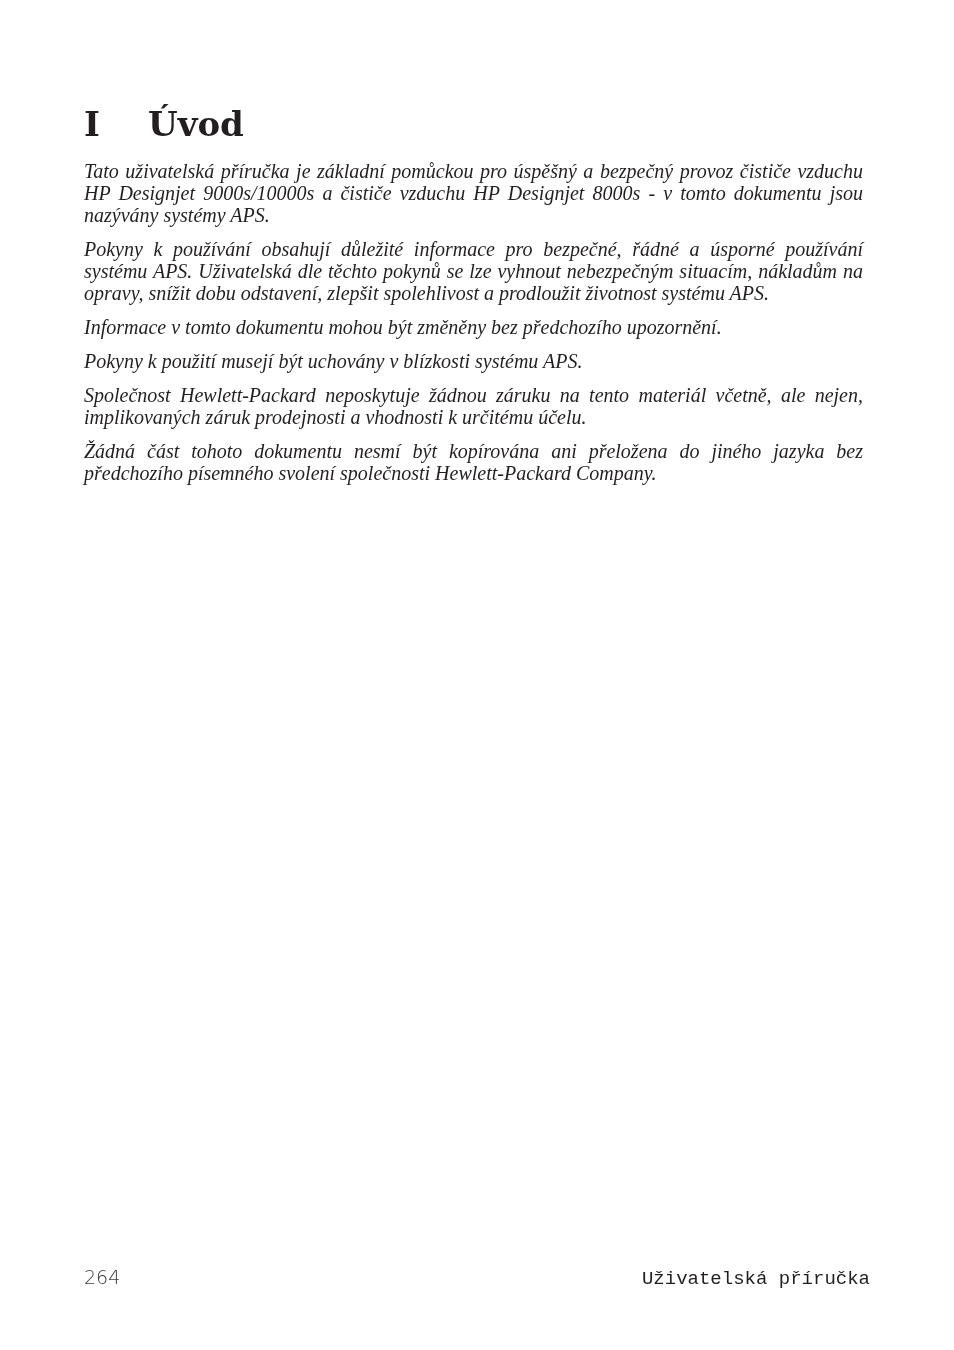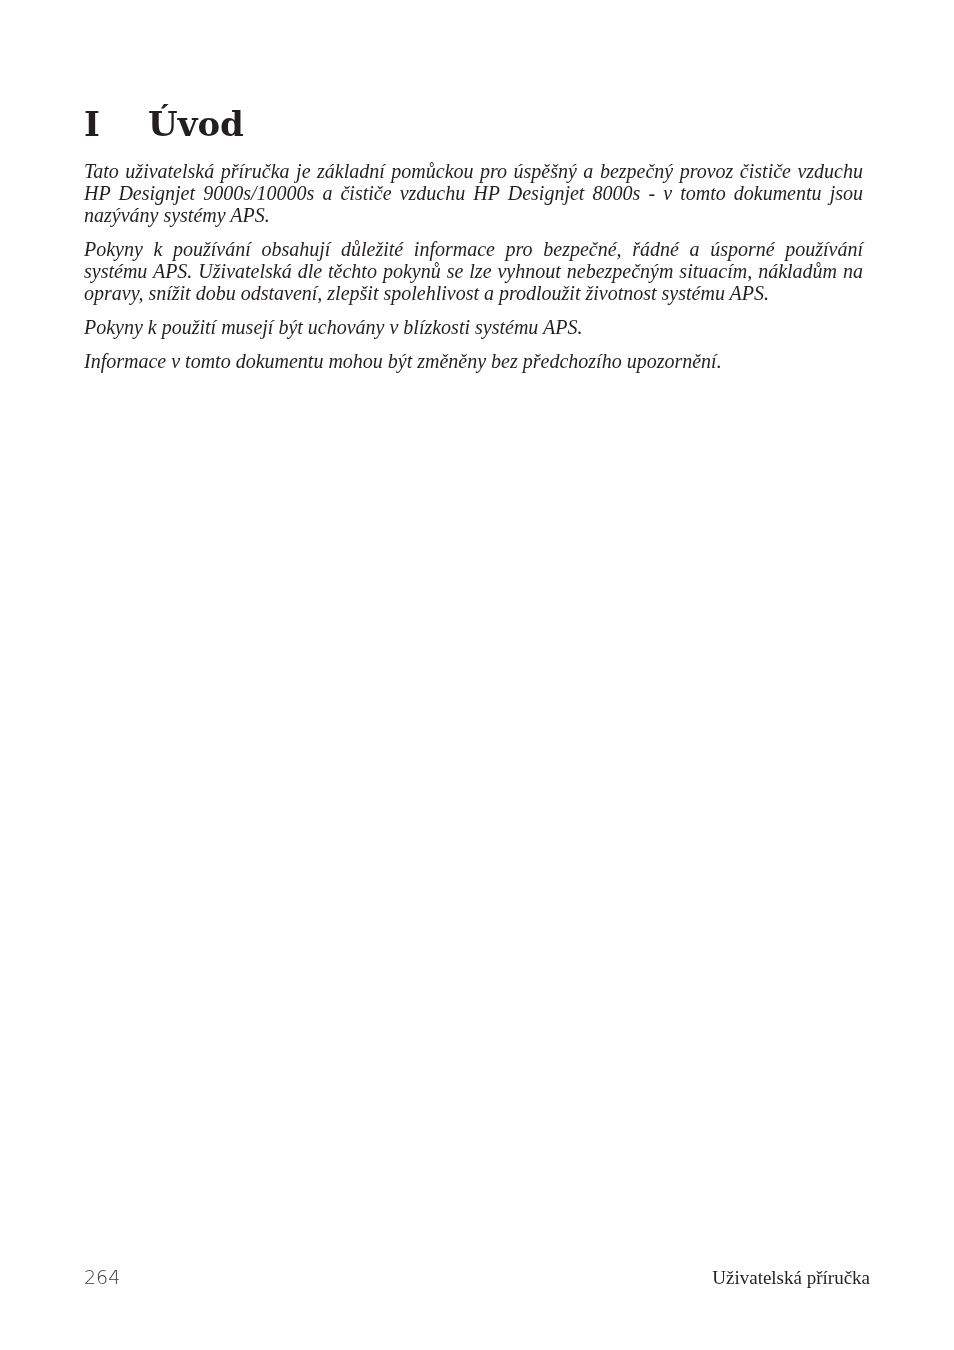--- a/index.html
+++ b/index.html
@@ -61,41 +61,43 @@
       justify-content: space-between;
       align-items: baseline;
     }
     .page-number {
       font-family: "DejaVu Sans", "Liberation Sans", sans-serif;
       font-size: 19px;
       font-weight: 300;
       color: #3a3a3a;
     }
     .footer-title {
-      font-family: Liberation Serif, serif;
+      font-family: Liberation Mono, monospace;
       font-size: 19px;
       color: #231f20;
       margin-left: 15px;
     }
   </style>
 </head>
 <body>
 
 <div class="page">
 
   <h1 class="chapter-heading">
     <span class="chapter-number">I</span>
     <span class="chapter-title">Úvod</span>
   </h1>
 
   <div class="body-text">
     <p class="para">Tato uživatelská příručka je základní pomůckou pro úspěšný a bezpečný provoz čističe vzduchu HP Designjet 9000s/10000s a čističe vzduchu HP Designjet 8000s - v tomto dokumentu jsou nazývány systémy APS.</p>
     <p class="para">Pokyny k používání obsahují důležité informace pro bezpečné, řádné a úsporné používání systému APS. Uživatelská dle těchto pokynů se lze vyhnout nebezpečným situacím, nákladům na opravy, snížit dobu odstavení, zlepšit spolehlivost a prodloužit životnost systému APS.</p>
+    <p class="para">Informace v tomto dokumentu mohou být změněny bez předchozího upozornění.</p>
     <p class="para">Pokyny k použití musejí být uchovány v blízkosti systému APS.</p>
-    <p class="para">Informace v tomto dokumentu mohou být změněny bez předchozího upozornění.</p>
+    <p class="para">Společnost Hewlett-Packard neposkytuje žádnou záruku na tento materiál včetně, ale nejen, implikovaných záruk prodejnosti a vhodnosti k určitému účelu.</p>
+    <p class="para">Žádná část tohoto dokumentu nesmí být kopírována ani přeložena do jiného jazyka bez předchozího písemného svolení společnosti Hewlett-Packard Company.</p>
   </div>
 
   <div class="footer">
     <span class="page-number">264</span>
     <span class="footer-title">Uživatelská příručka</span>
   </div>
 
 </div>
 
 </body></html>

